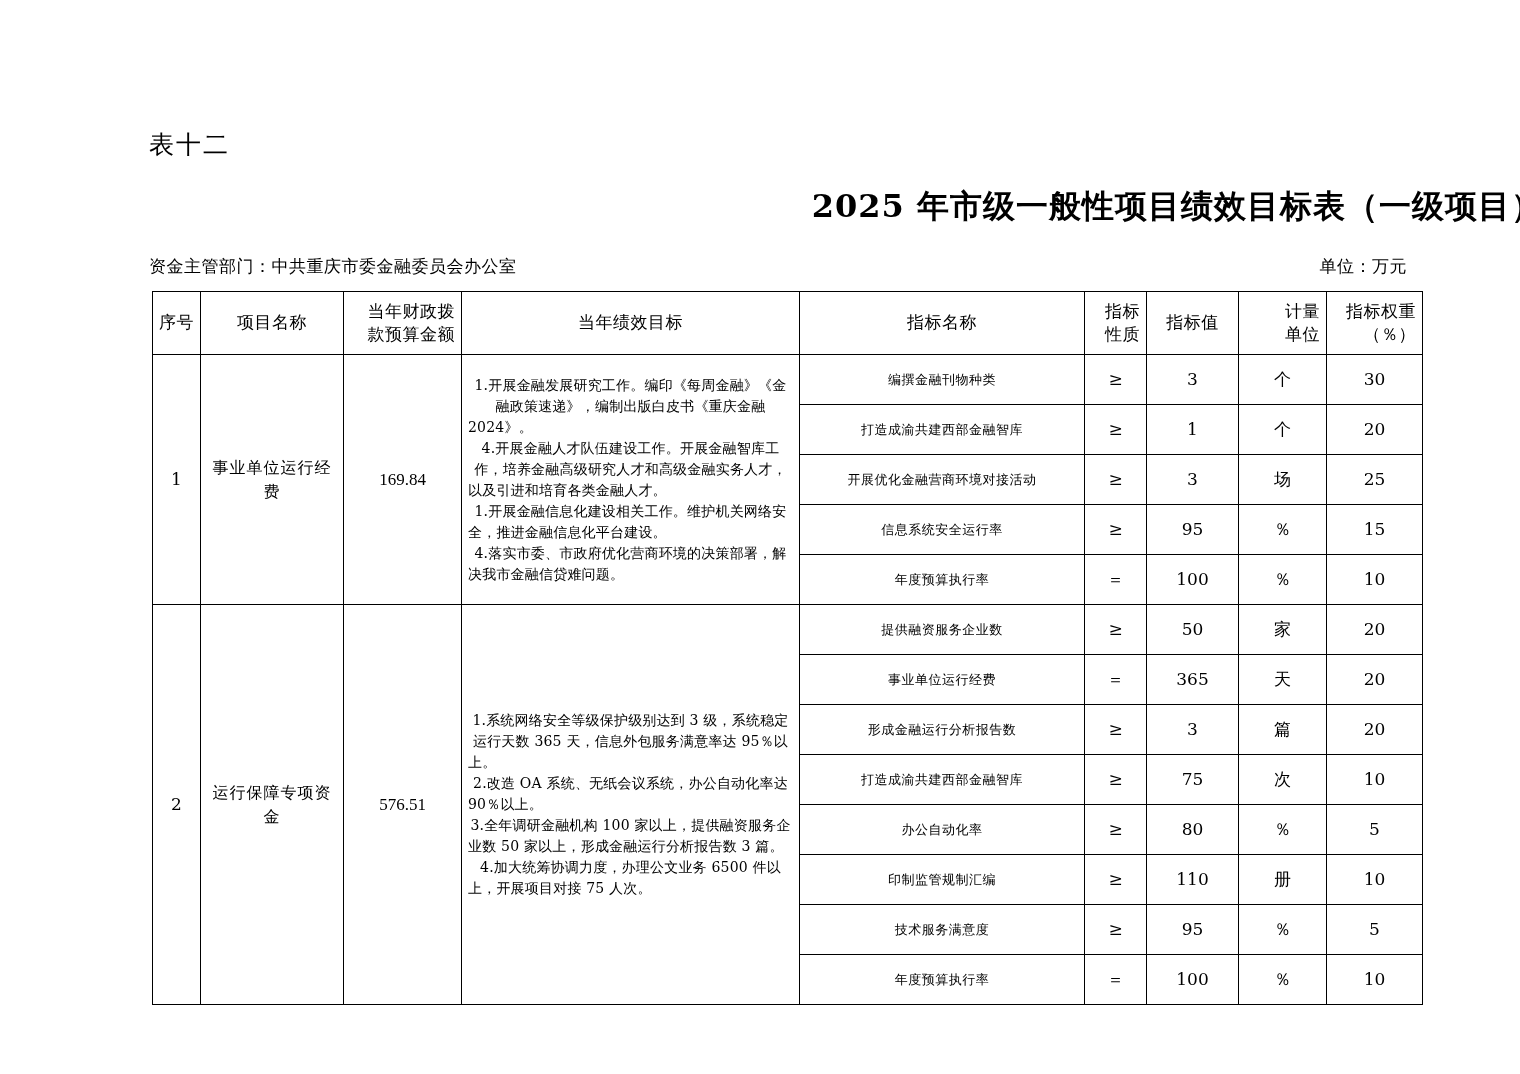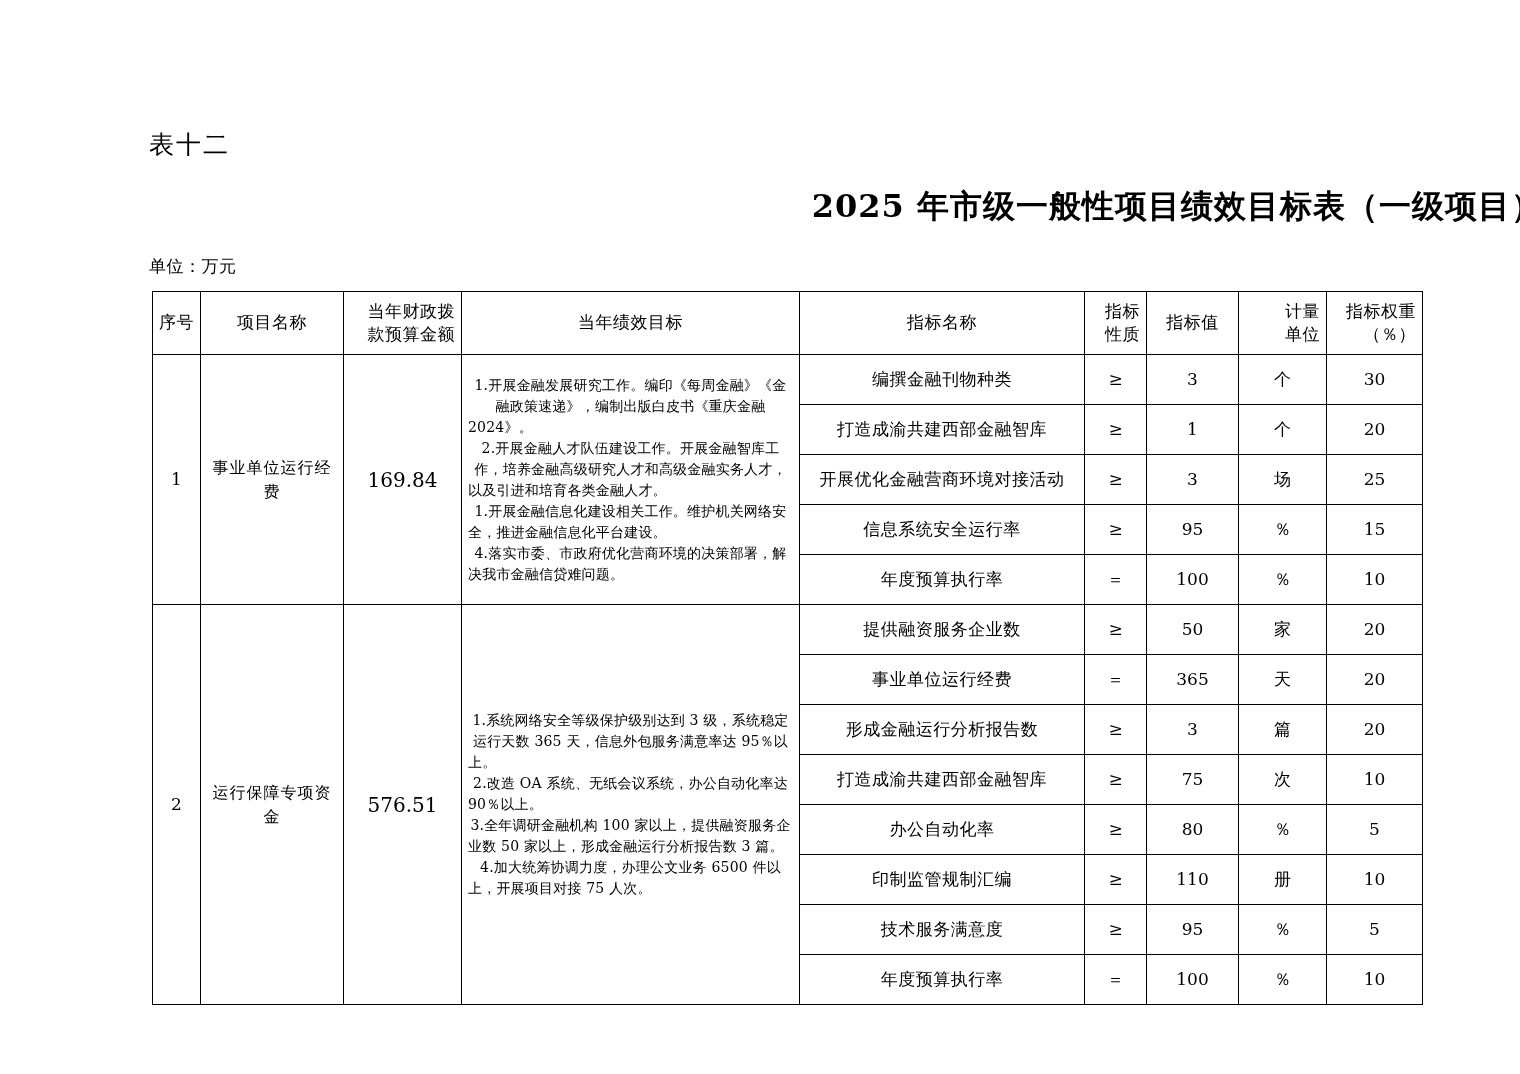--- a/index.html
+++ b/index.html
@@ -97,42 +97,43 @@
   td.name-cell {
     text-align: left;
     padding-left: 14px;
     font-size: 16px;
     line-height: 1.6;
     letter-spacing: 1px;
   }
   td.ind-cell {
     text-align: left;
     padding-left: 16px;
-    font-size: 17px;
+    font-size: 13px;
     letter-spacing: 0.5px;
   }
   td.seq-cell { font-size: 17px; }
-  td.amt-cell { font-size: 20px; }
+  td.amt-cell { font-size: 17px; font-family: Liberation Serif, serif; }
   td.prop-cell { font-size: 17px; }
   td.val-cell { font-size: 17px; }
   td.unit-cell { font-size: 17px; }
   td.wt-cell { font-size: 17px; }
   .hdr-2line { line-height: 1.35; text-align: right; }
   .row-h { height: 50px; }
 </style>
 </head>
 <body>
 
 <div class="page">
 
   <div class="table-label">表十二</div>
 
   <div class="doc-title">2025 年市级一般性项目绩效目标表（一级项目）</div>
 
   <div class="meta-row">
+    <div class="meta-left">资金主管部门：中共重庆市委金融委员会办公室</div>
     <div class="meta-right">单位：万元</div>
   </div>
 
   <table class="perf">
     <colgroup>
       <col class="c-seq">
         <col class="c-name">
         <col class="c-amt">
         <col class="c-goal">
       <col class="c-ind">
@@ -174,21 +175,21 @@
         </th>
       </tr>
     </thead>
     <tbody>
         <tr class="row-h">
           <td rowspan="5" class="seq-cell">1</td>
           <td rowspan="5" class="name-cell">事业单位运行经费</td>
           <td rowspan="5" class="amt-cell">169.84</td>
           <td rowspan="5" class="goal-cell">
             <div>1.开展金融发展研究工作。编印《每周金融》《金融政策速递》，编制出版白皮书《重庆金融 2024》。</div>
-            <div>2.开展金融人才队伍建设工作。开展金融智库工作，培养金融高级研究人才和高级金融实务人才，以及引进和培育各类金融人才。</div>
+            <div>4.开展金融人才队伍建设工作。开展金融智库工作，培养金融高级研究人才和高级金融实务人才，以及引进和培育各类金融人才。</div>
             <div>1.开展金融信息化建设相关工作。维护机关网络安全，推进金融信息化平台建设。</div>
             <div>4.落实市委、市政府优化营商环境的决策部署，解决我市金融信贷难问题。</div>
           </td>
           <td class="ind-cell">编撰金融刊物种类</td>
           <td class="prop-cell">≥</td>
           <td class="val-cell">3</td>
           <td class="unit-cell">个</td>
           <td class="wt-cell">30</td>
         </tr>
         <tr class="row-h">

